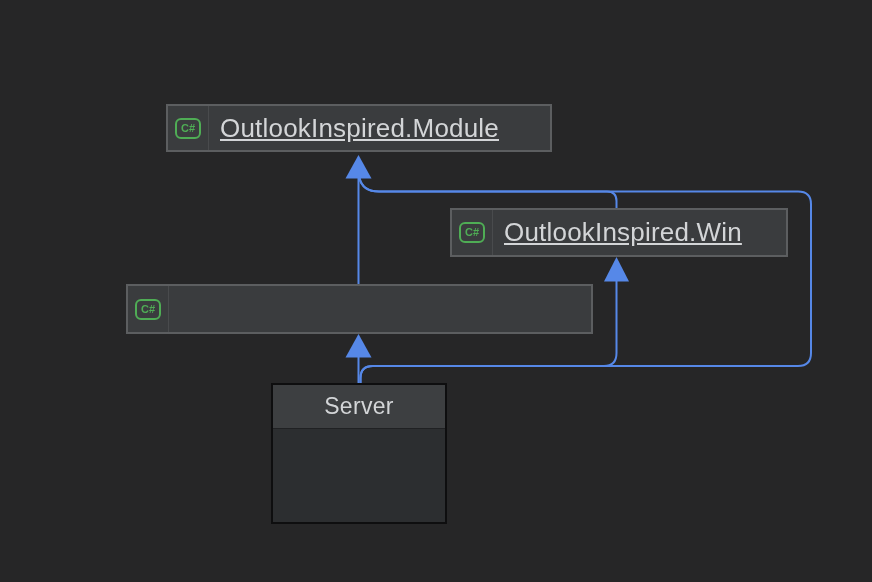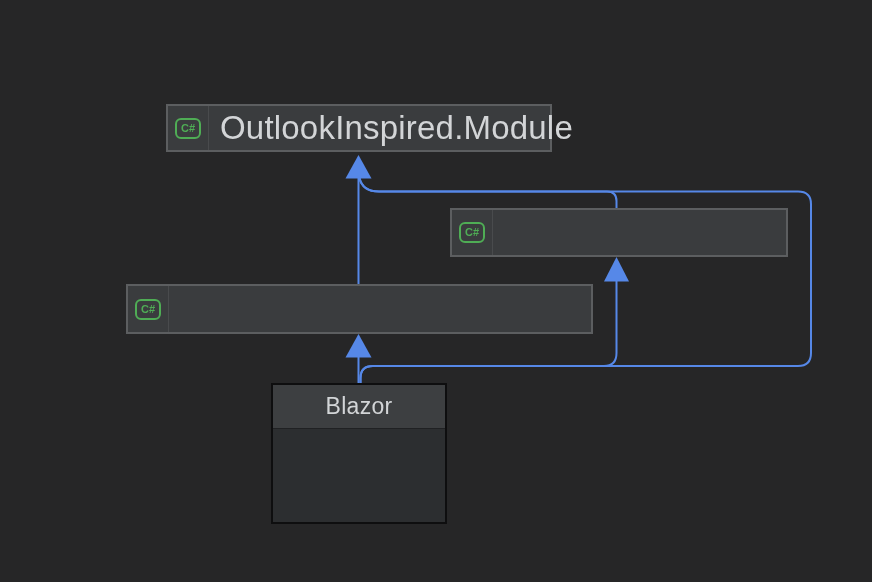--- a/index.html
+++ b/index.html
@@ -58,23 +58,24 @@
     color: #4FAD55;
     font-size: 11px;
     font-weight: 700;
     line-height: 1;
   }
   .node-label {
     display: flex;
     align-items: center;
     padding-left: 11px;
     padding-right: 12px;
-    font-size: 33px;
+    font-size: 26px;
     white-space: nowrap;
     letter-spacing: 0.2px;
+    text-decoration: underline;
   }
   .tests-node {
     position: absolute;
     left: 271px;
     top: 383px;
     width: 176px;
     height: 141px;
     box-sizing: border-box;
     background: #2C2E30;
     border: 2px solid #0E0E0F;
@@ -132,28 +133,29 @@
     <span class="icon-cell">
       <span class="cs-badge">C#</span>
     </span>
     <span class="node-label">OutlookInspired.Module</span>
   </div>
 
   <div class="node" style="left:450px; top:208px; width:338px; height:49px;">
     <span class="icon-cell">
       <span class="cs-badge">C#</span>
     </span>
+    <span class="node-label">OutlookInspired.Win</span>
   </div>
 
   <div class="node" style="left:126px; top:284px; width:467px; height:50px;">
     <span class="icon-cell">
       <span class="cs-badge">C#</span>
     </span>
   </div>
 
   <div class="tests-node">
     <div class="tests-header">
-      <span>Blazor</span>
+      <span>Server</span>
     </div>
     <div class="tests-body"></div>
   </div>
 
 </div>
 
 </body></html>

